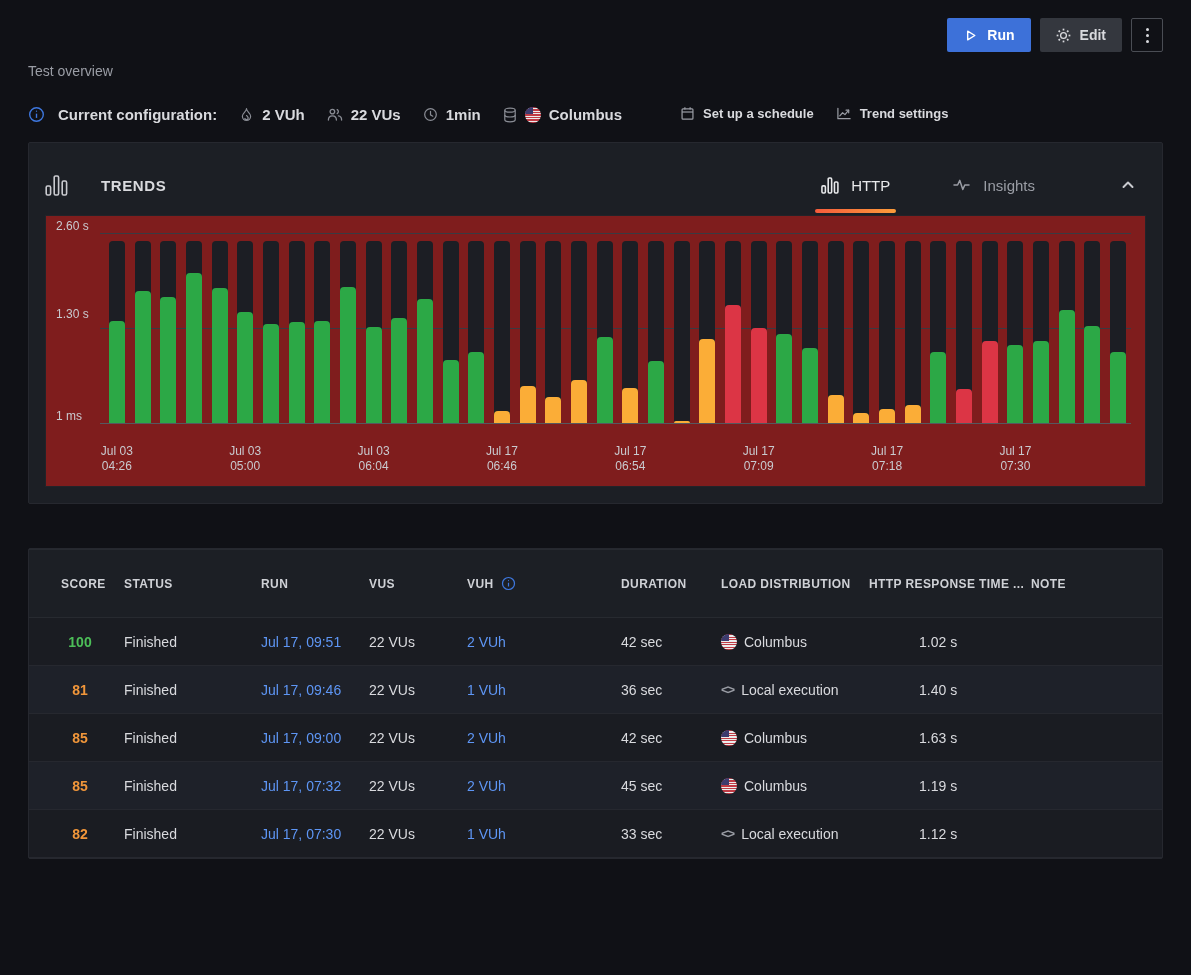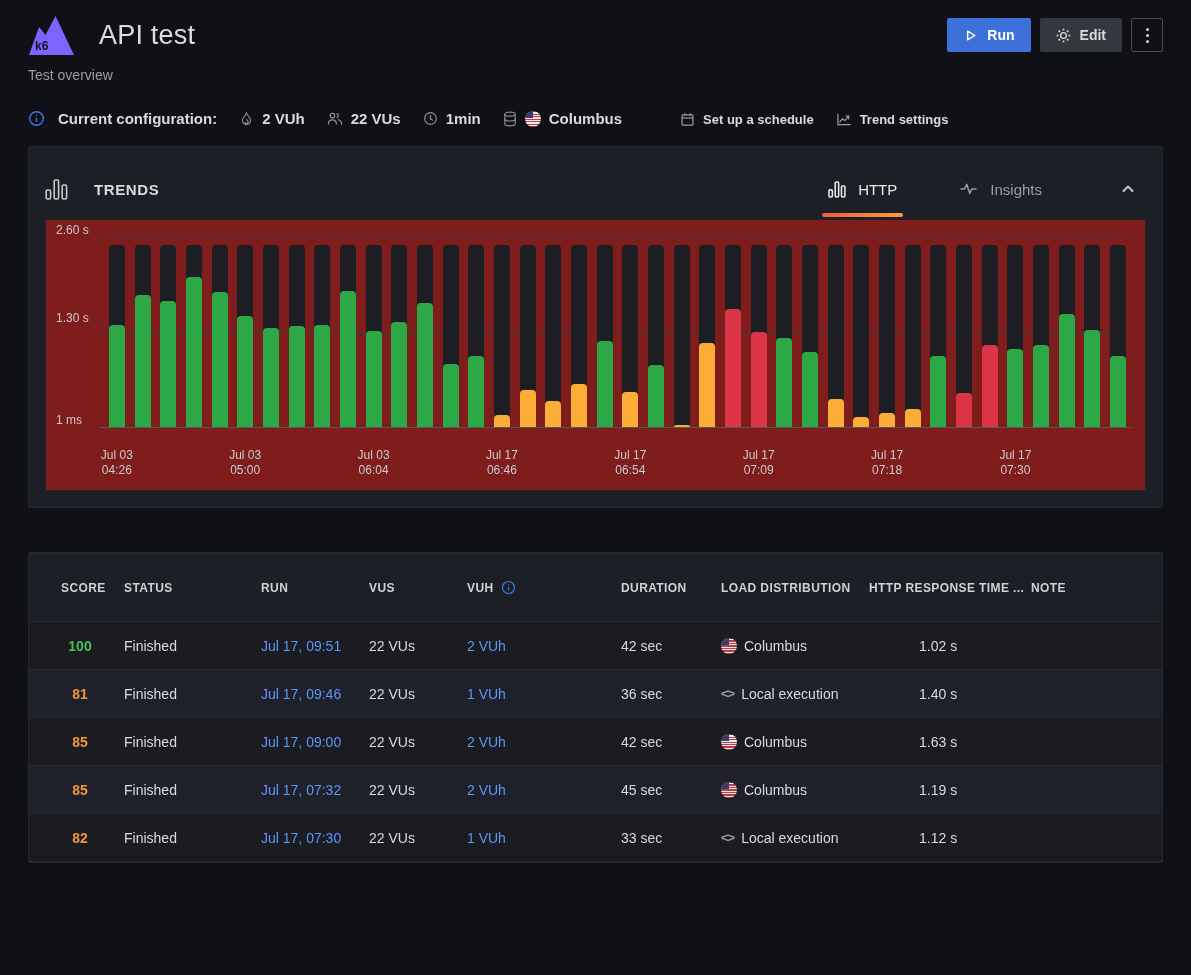--- a/index.html
+++ b/index.html
@@ -23,32 +23,32 @@
          font-family:"Liberation Sans", sans-serif; }
   .btn-primary { background:#3D71D9; color:#FFFFFF; }
   .btn-secondary { background:#34373E; color:#D9DADE; }
   .btn-kebab { width:32px; padding:0; justify-content:center; background:transparent;
                border:1px solid #4A4D54; color:#D9DADE; }
   .kebab-dots { display:flex; flex-direction:column; gap:3px; }
   .kebab-dots i { width:3px; height:3px; border-radius:50%; background:#D9DADE; }
   .subtitle { margin-top:11px; font-size:14px; color:#9A9DA5; }
 
   
-  .config { display:flex; align-items:flex-end; margin-top:27px; gap:22px; font-size:15px; }
+  .config { display:flex; align-items:flex-start; margin-top:27px; gap:22px; font-size:15px; }
   .config .lead { display:flex; align-items:center; gap:13px; font-weight:700; color:#D9DADE; }
   .cfg-item { display:flex; align-items:center; gap:8px; font-weight:700; color:#D9DADE; }
   .cfg-item .ic { color:#8A8D95; display:flex; }
   .cfg-link { display:flex; align-items:center; gap:8px; font-size:13px; font-weight:700;
               color:#D9DADE; cursor:pointer; }
   .cfg-link .ic { color:#9A9DA5; display:flex; }
   .cfg-gap { width:14px; }
 
   
   .panel { margin-top:19px; background:#1C1F25; border:1px solid #26282F; border-radius:2px; }
-  .panel-head { height:72px; display:flex; align-items:center; padding:12px 26px 0 16px; gap:26px; }
+  .panel-head { height:72px; display:flex; align-items:center; padding:12px 26px 0 16px; gap:33px; }
   .panel-title { font-size:15px; font-weight:700; letter-spacing:.6px; color:#D9DADE; }
   .panel-icon { color:#C9CACF; display:flex; }
   .chev { color:#C9CACF; cursor:pointer; display:flex; }
 
   
   .tabs { margin-left:auto; display:flex; align-items:center; gap:58px; margin-right:50px; }
   .tab { position:relative; display:flex; align-items:center; gap:12px; font-size:15px;
          cursor:pointer; color:#9A9DA5; padding:6px 2px; }
   .tab.active { color:#E8E9EB; }
   .tab.active::after { content:""; position:absolute; left:-4px; right:-4px; bottom:-13px;
@@ -110,29 +110,20 @@
   .icon-code { color:#9A9DA5; font-size:13px; font-weight:700; letter-spacing:-1px; }
   .info-ic { color:#3E78E0; display:flex; }
   svg.s { display:block; }
 </style>
 </head>
 <body>
 
 <div class="page">
 
   <div class="top">
-    <div class="logo-title">
-      <span class="logo">
-        <svg class="s" width="47" height="41" viewBox="0 0 47 41">
-          <polygon points="1,40 11,12 17.5,20 27.5,1 46,40" fill="#7D64FF"></polygon>
-          <text x="7" y="35" font-size="12" font-weight="bold" fill="#15161B" font-family="Liberation Sans, sans-serif">k6</text>
-        </svg>
-      </span>
-      <h1 class="page-title">API test</h1>
-    </div>
     <div class="top-actions">
       <button class="btn btn-primary">
         <span class="ic">
           <svg class="s" width="15" height="15" viewBox="0 0 16 16" fill="none" stroke="#FFFFFF" stroke-width="1.5" stroke-linejoin="round">
               <path d="M5 3.4 L12.6 8 L5 12.6 Z"></path>
             </svg>
         </span>
         <span>Run</span>
       </button>
       <button class="btn btn-secondary">

